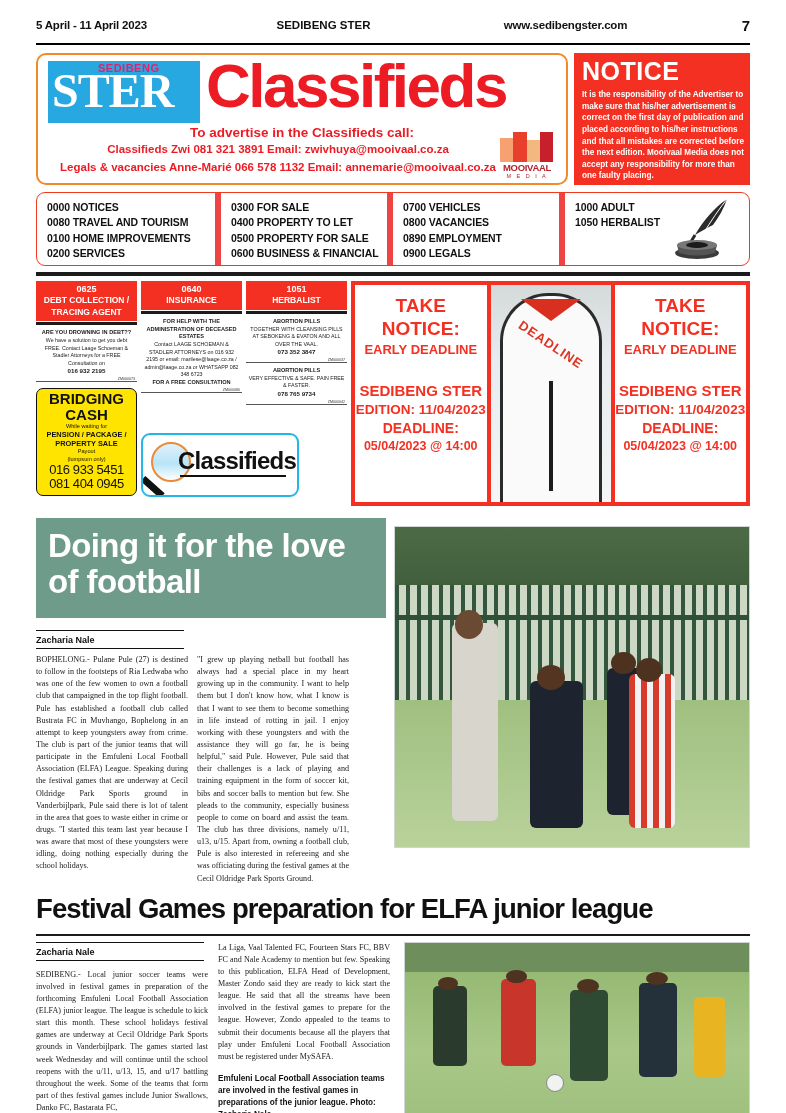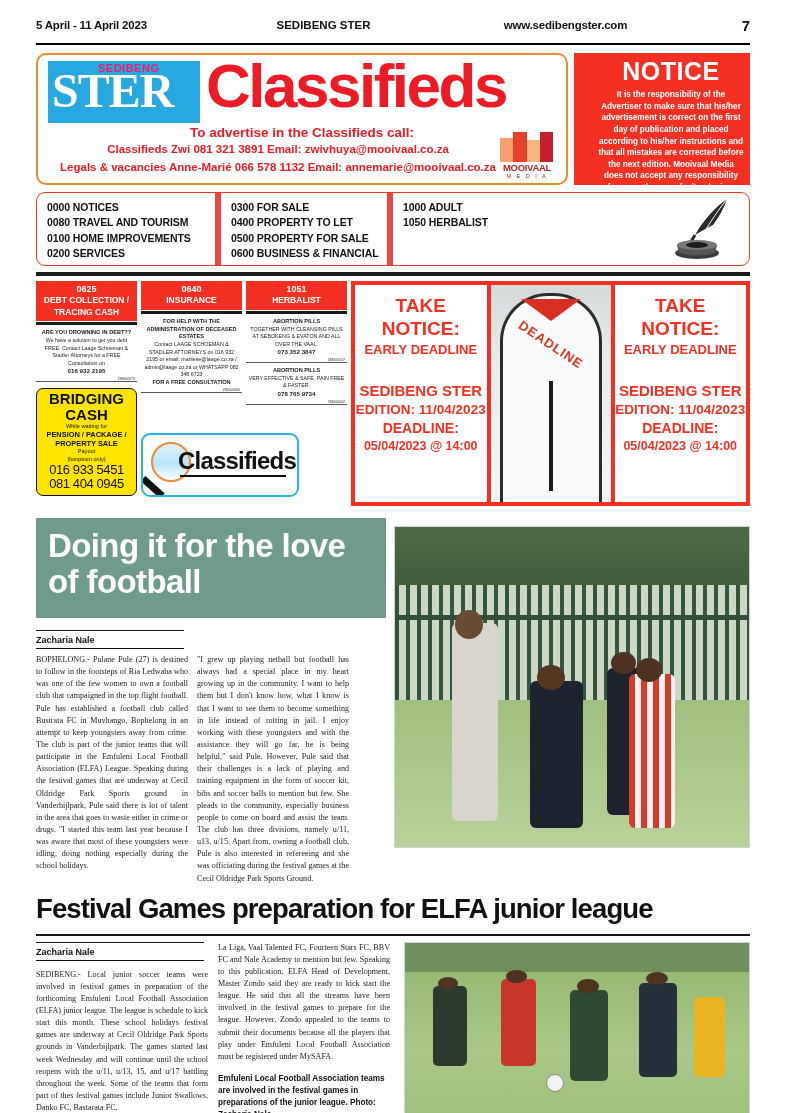--- a/index.html
+++ b/index.html
@@ -146,22 +146,21 @@
     font-size: 5.5px;
     letter-spacing: 2px;
     color: #b5232b;
   }
 
   
   .notice {
     width: 176px;
     background: #f43022;
     color: #fff;
-    text-align: center;
-    padding: 4px 6px 6px 24px;
+    padding: 4px 6px 6px 8px;
     box-sizing: border-box;
   }
   .notice h2 {
     margin: 0 0 3px 0;
     font-size: 25px;
     font-weight: bold;
     letter-spacing: 0.5px;
   }
   .notice p {
     margin: 0;
@@ -573,20 +572,26 @@
       <div>0080 TRAVEL AND TOURISM</div>
       <div>0100 HOME IMPROVEMENTS</div>
       <div>0200 SERVICES</div>
     </div>
     <div class="idxcol c2">
       <div>0300 FOR SALE</div>
       <div>0400 PROPERTY TO LET</div>
       <div>0500 PROPERTY FOR SALE</div>
       <div>0600 BUSINESS &amp; FINANCIAL</div>
     </div>
+    <div class="idxcol c3">
+      <div>0700 VEHICLES</div>
+      <div>0800 VACANCIES</div>
+      <div>0890 EMPLOYMENT</div>
+      <div>0900 LEGALS</div>
+    </div>
     <div class="idxcol c4">
       <div>1000 ADULT</div>
       <div>1050 HERBALIST</div>
       <svg class="quill" viewBox="0 0 72 66">
         <path d="M60 4 C48 12 36 26 28 40 C34 36 40 33 46 30 C52 22 57 13 60 4 Z" fill="#2b2b2b"></path>
         <path d="M60 4 C52 14 44 26 36 39" stroke="#fff" stroke-width="1" fill="none"></path>
         <path d="M28 40 L22 50" stroke="#2b2b2b" stroke-width="3"></path>
         <ellipse cx="30" cy="58" rx="22" ry="6" fill="#3a3a3a"></ellipse>
         <path d="M10 50 Q30 44 50 50 L48 58 Q30 63 12 58 Z" fill="#555"></path>
         <ellipse cx="30" cy="50" rx="20" ry="5" fill="#777"></ellipse>
@@ -594,21 +599,21 @@
       </svg>
     </div>
   </div>
   <div class="rule-thick"></div>
 
   <div class="adstrip">
 
     <div class="adcol">
       <div class="adhead">
         <div class="code">0625</div>
-        <div>DEBT COLLECTION / TRACING CASH</div>
+        <div>DEBT COLLECTION / TRACING AGENT</div>
       </div>
       <div class="adrule"></div>
       <div class="adbody">
         <b>ARE YOU DROWNING IN DEBT??</b><br>
         <span>We have a solution to get you debt FREE. Contact Laage Schoeman &amp; Stadler Attorneys for a FREE Consultation on</span><br>
         <span class="big">016 932 2195</span>
       </div>
       <div class="adref">ZM000073</div>
 
       <div class="bridging">

